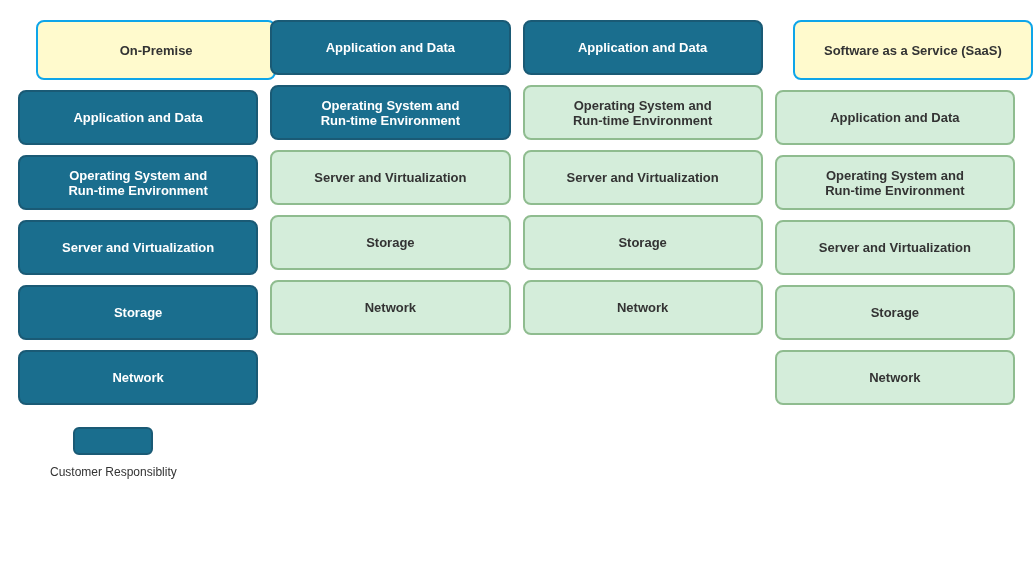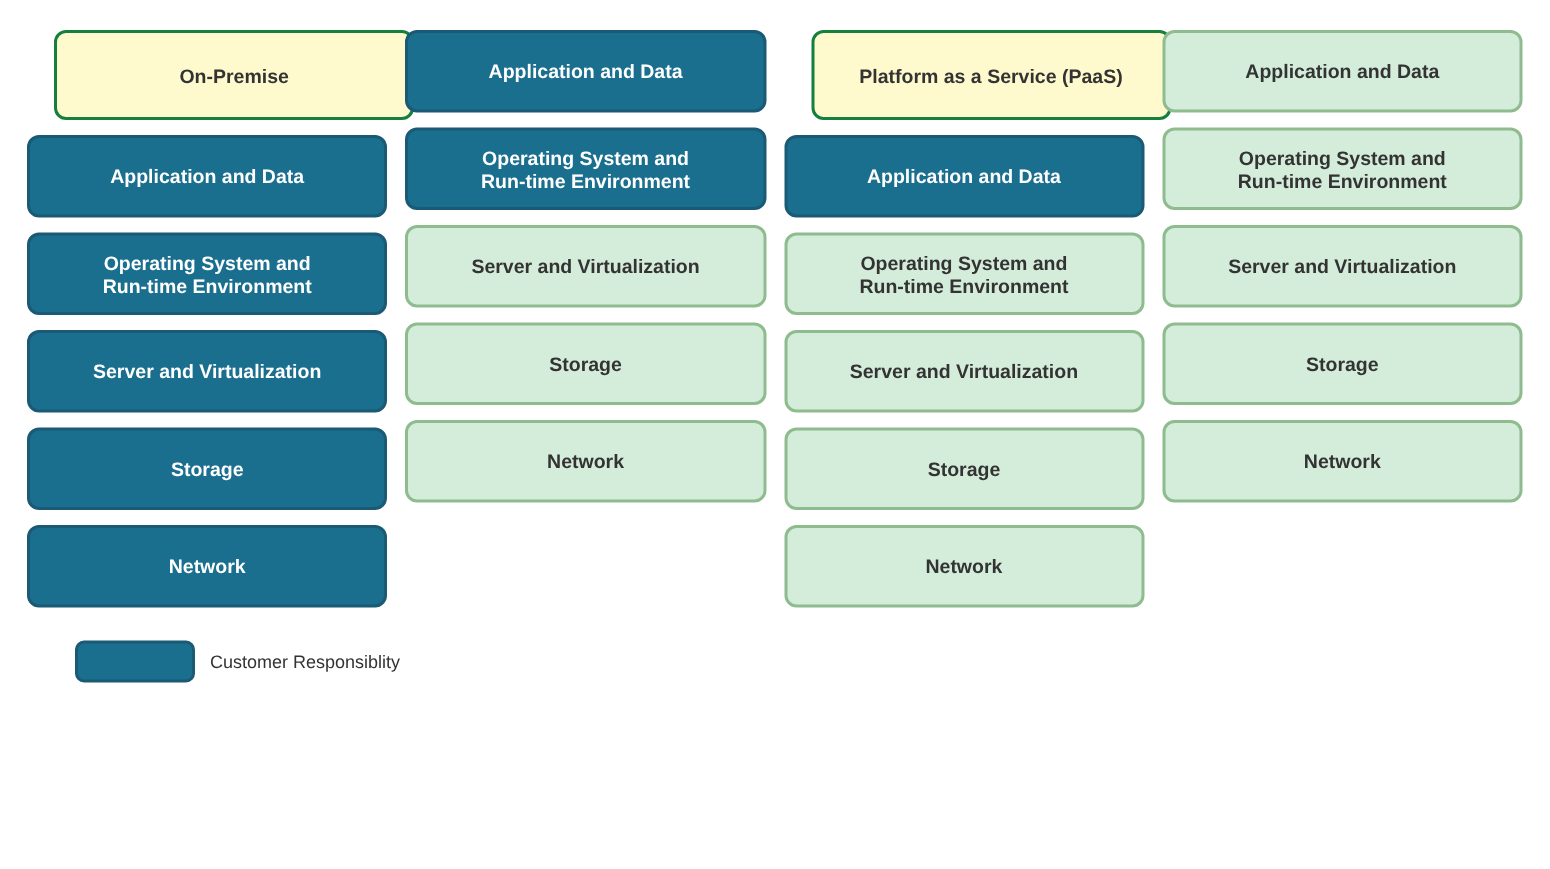--- a/index.html
+++ b/index.html
@@ -25,21 +25,21 @@
     .column {
       flex: 1;
       display: flex;
       flex-direction: column;
       gap: 10px;
       align-items: center;
     }
     
     .header-box {
       background: #fffacd;
-      border: 2px solid #15803d;
+      border: 2px solid #0ea5e9;
       border-radius: 8px;
       padding: 10px 14px;
       text-align: center;
       font-weight: bold;
       font-size: 13px;
       color: #333;
       width: 100%;
       min-height: 60px;
       display: flex;
       align-items: center;
@@ -81,21 +81,21 @@
     .legend-row {
       display: flex;
       flex-direction: row;
       align-items: center;
       justify-content: space-between;
       padding: 12px 40px 8px 40px;
       gap: 20px;
     }
     .legend-item {
       display: flex;
-      flex-direction: row;
+      flex-direction: column;
       align-items: center;
       gap: 10px;
     }
     .legend-box-customer {
       background: #1a6e8e;
       border: 2px solid #1a5a75;
       border-radius: 6px;
       width: 80px;
       height: 28px;
     }
@@ -127,29 +127,29 @@
       </div>
       <div class="column">
         <div class="customer-box" style="white-space: pre-line;">Application and Data</div>
         <div class="customer-box" style="white-space: pre-line;">Operating System and
 Run-time Environment</div>
         <div class="vendor-box" style="white-space: pre-line;">Server and Virtualization</div>
         <div class="vendor-box" style="white-space: pre-line;">Storage</div>
         <div class="vendor-box" style="white-space: pre-line;">Network</div>
       </div>
       <div class="column">
-        <div class="header-box">Platform as a Service (PaaS)</div>
         <div class="customer-box" style="white-space: pre-line;">Application and Data</div>
         <div class="vendor-box" style="white-space: pre-line;">Operating System and
 Run-time Environment</div>
         <div class="vendor-box" style="white-space: pre-line;">Server and Virtualization</div>
         <div class="vendor-box" style="white-space: pre-line;">Storage</div>
         <div class="vendor-box" style="white-space: pre-line;">Network</div>
       </div>
       <div class="column">
+        <div class="header-box">Software as a Service (SaaS)</div>
         <div class="vendor-box" style="white-space: pre-line;">Application and Data</div>
         <div class="vendor-box" style="white-space: pre-line;">Operating System and
 Run-time Environment</div>
         <div class="vendor-box" style="white-space: pre-line;">Server and Virtualization</div>
         <div class="vendor-box" style="white-space: pre-line;">Storage</div>
         <div class="vendor-box" style="white-space: pre-line;">Network</div>
       </div>
     </div>
   <div class="legend-row">
     <div class="legend-item">

